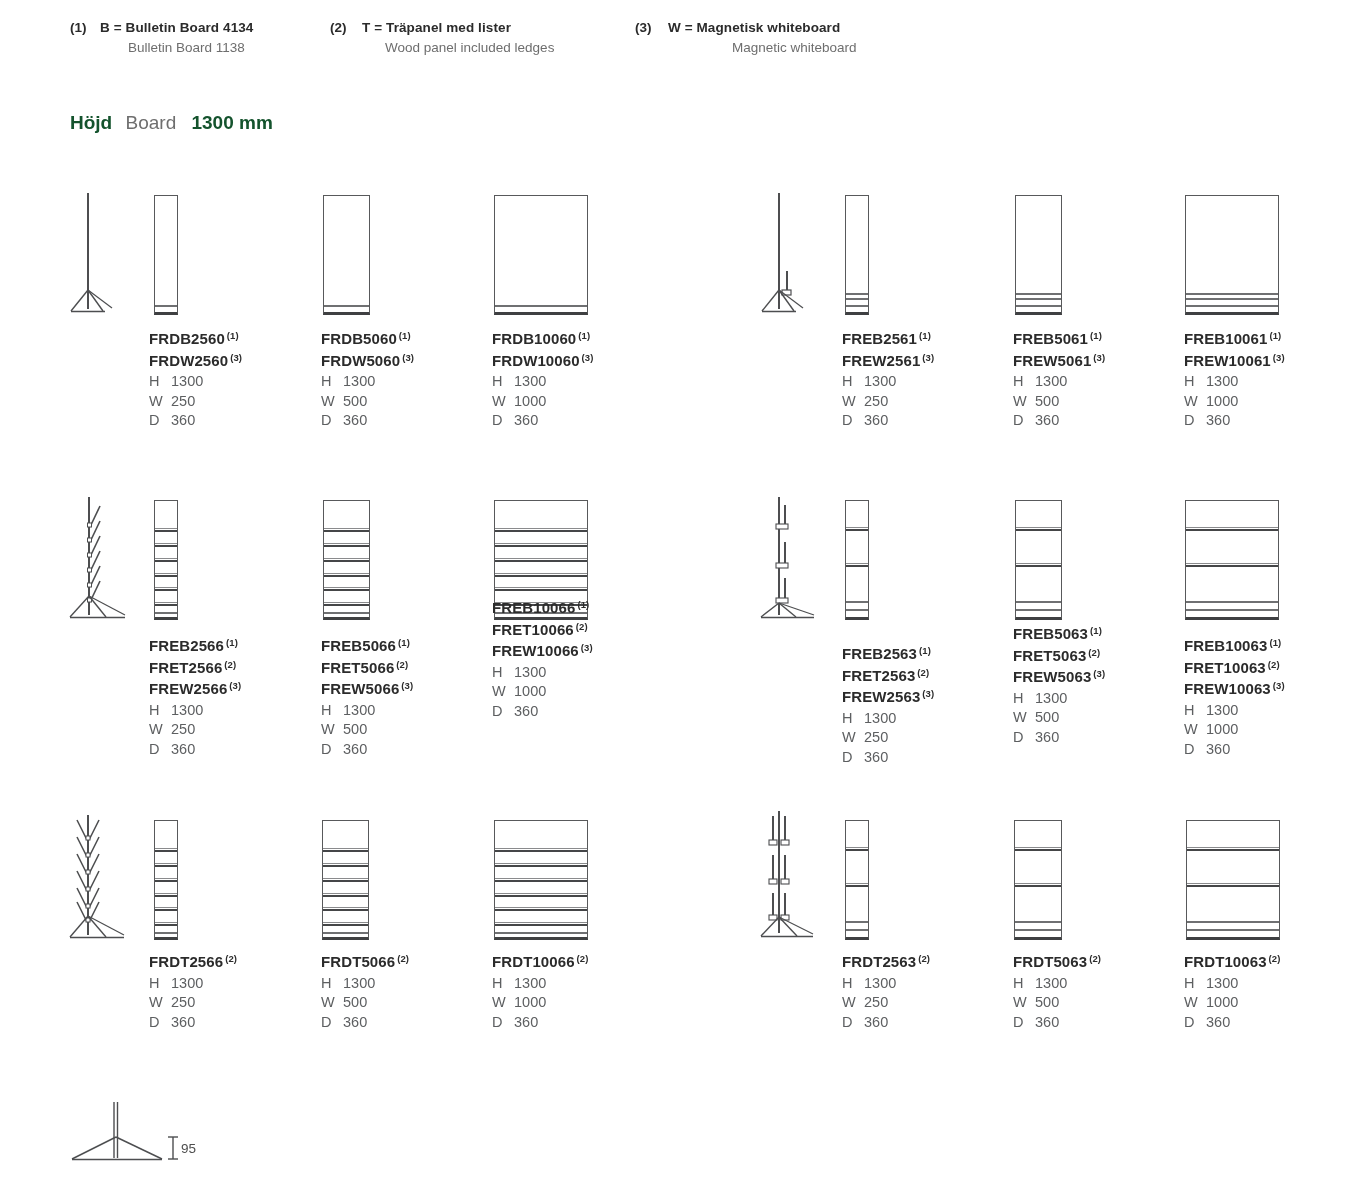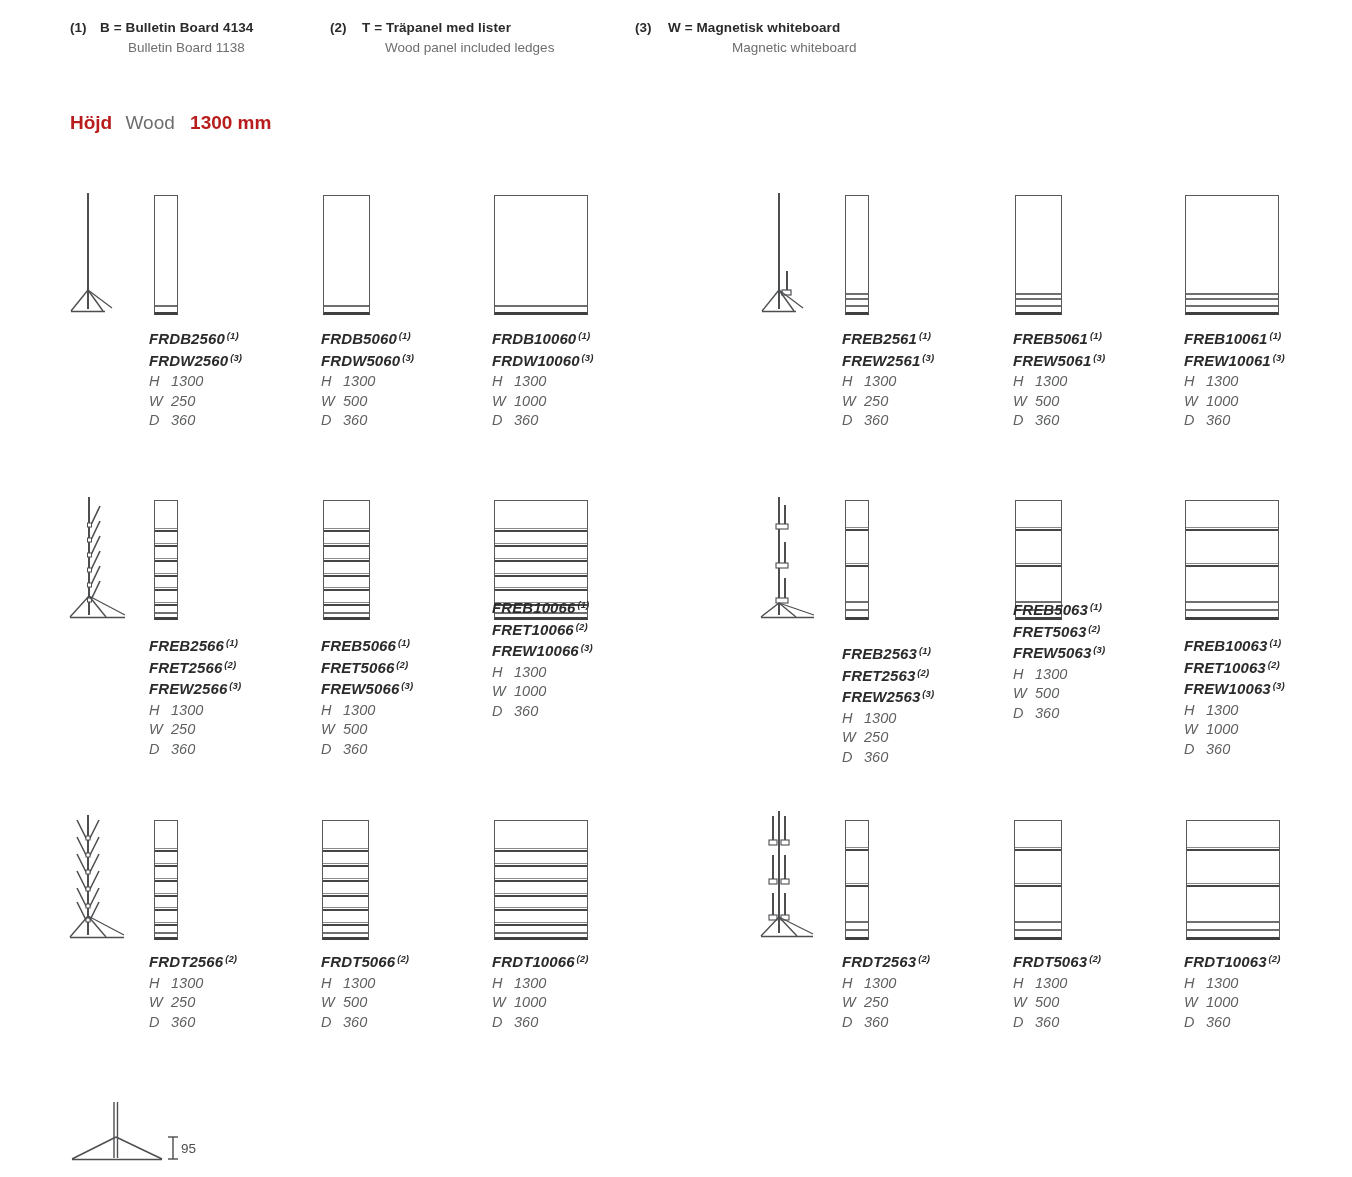--- a/index.html
+++ b/index.html
@@ -3,31 +3,31 @@
 <meta charset="utf-8">
 <style>
   html,body{margin:0;padding:0;background:#fff;}
   body{width:1352px;height:1177px;position:relative;font-family:"Liberation Sans",sans-serif;color:#2b2b2b;overflow:hidden;}
   
   .lg-num{position:absolute;font-weight:bold;font-size:13.5px;}
   .lg-term{position:absolute;font-weight:bold;font-size:13.5px;letter-spacing:.1px;}
   .lg-tr{position:absolute;font-size:13.5px;color:#6e6e6e;}
   
   .title{position:absolute;left:70px;top:112px;font-size:19px;white-space:nowrap;}
-  .title .sv,.title .val{font-weight:bold;color:#b91c1c;}
+  .title .sv,.title .val{font-weight:bold;color:#14532d;}
   .title .en{color:#6e6e6e;margin:0 8px;}
   .title .val{margin-left:2px;}
   
   .panel{position:absolute;height:120px;box-sizing:border-box;background:#fff;
          border:1.5px solid #58595b;border-bottom:3px solid #3f4042;}
   .panel i{position:absolute;left:0;right:0;display:block;}
   .panel .ln{height:1.5px;background:#6f7072;}
   .panel .lg2{height:4px;box-sizing:border-box;border-top:1px solid #8a8b8d;border-bottom:2px solid #454648;}
   
-  .label{position:absolute;white-space:nowrap;line-height:19.6px;font-style:italic;}
+  .label{position:absolute;white-space:nowrap;line-height:19.6px;}
   .cl{font-size:15px;font-weight:bold;color:#2b2b2b;letter-spacing:.1px;}
   .sup{font-size:9.5px;position:relative;top:-5px;margin-left:2px;}
   .dim{font-size:14.5px;color:#5d5f61;}
   .dim .k{display:inline-block;width:22px;}
   svg{position:absolute;overflow:visible;}
   .dim95{position:absolute;left:181px;top:1141px;font-size:13.5px;color:#4e4e4e;}
 </style>
 </head>
 <body>
 
@@ -40,21 +40,21 @@
   <span class="lg-term" style="left:362px;top:20px">T = Träpanel med lister</span>
   <span class="lg-tr" style="left:385px;top:40px">Wood panel included ledges</span>
 
   <span class="lg-num" style="left:635px;top:20px">(3)</span>
   <span class="lg-term" style="left:668px;top:20px">W = Magnetisk whiteboard</span>
   <span class="lg-tr" style="left:732px;top:40px">Magnetic whiteboard</span>
 </div>
 
 <div class="title">
   <span class="sv">Höjd</span>
-  <span class="en">Wood</span>
+  <span class="en">Board</span>
   <span class="val">1300 mm</span>
 </div>
 
 <svg style="left:56px;top:191px" width="70" height="128" viewBox="0 0 70 128">
   <g stroke="#4d4e50" fill="none">
     <line x1="32" y1="2" x2="32" y2="118" stroke-width="2"></line>
     <line x1="15" y1="120" x2="32" y2="99" stroke-width="1.4"></line>
     <line x1="32" y1="99" x2="47" y2="120" stroke-width="1.4"></line>
     <line x1="15" y1="120.5" x2="49" y2="120.5" stroke-width="1.6"></line>
     <line x1="32" y1="99" x2="56" y2="117" stroke-width="1.2"></line>
@@ -346,21 +346,21 @@
   <div class="dim"><span class="k">D</span><span>360</span></div>
 </div>
 <div class="label" style="left:842px;top:644px">
   <div class="cl"><span>FREB2563</span><span class="sup">(1)</span></div>
   <div class="cl"><span>FRET2563</span><span class="sup">(2)</span></div>
   <div class="cl"><span>FREW2563</span><span class="sup">(3)</span></div>
   <div class="dim"><span class="k">H</span><span>1300</span></div>
   <div class="dim"><span class="k">W</span><span>250</span></div>
   <div class="dim"><span class="k">D</span><span>360</span></div>
 </div>
-<div class="label" style="left:1013px;top:600px">
+<div class="label" style="left:1013px;top:624px">
   <div class="cl"><span>FREB5063</span><span class="sup">(1)</span></div>
   <div class="cl"><span>FRET5063</span><span class="sup">(2)</span></div>
   <div class="cl"><span>FREW5063</span><span class="sup">(3)</span></div>
   <div class="dim"><span class="k">H</span><span>1300</span></div>
   <div class="dim"><span class="k">W</span><span>500</span></div>
   <div class="dim"><span class="k">D</span><span>360</span></div>
 </div>
 <div class="label" style="left:1184px;top:636px">
   <div class="cl"><span>FREB10063</span><span class="sup">(1)</span></div>
   <div class="cl"><span>FRET10063</span><span class="sup">(2)</span></div>

